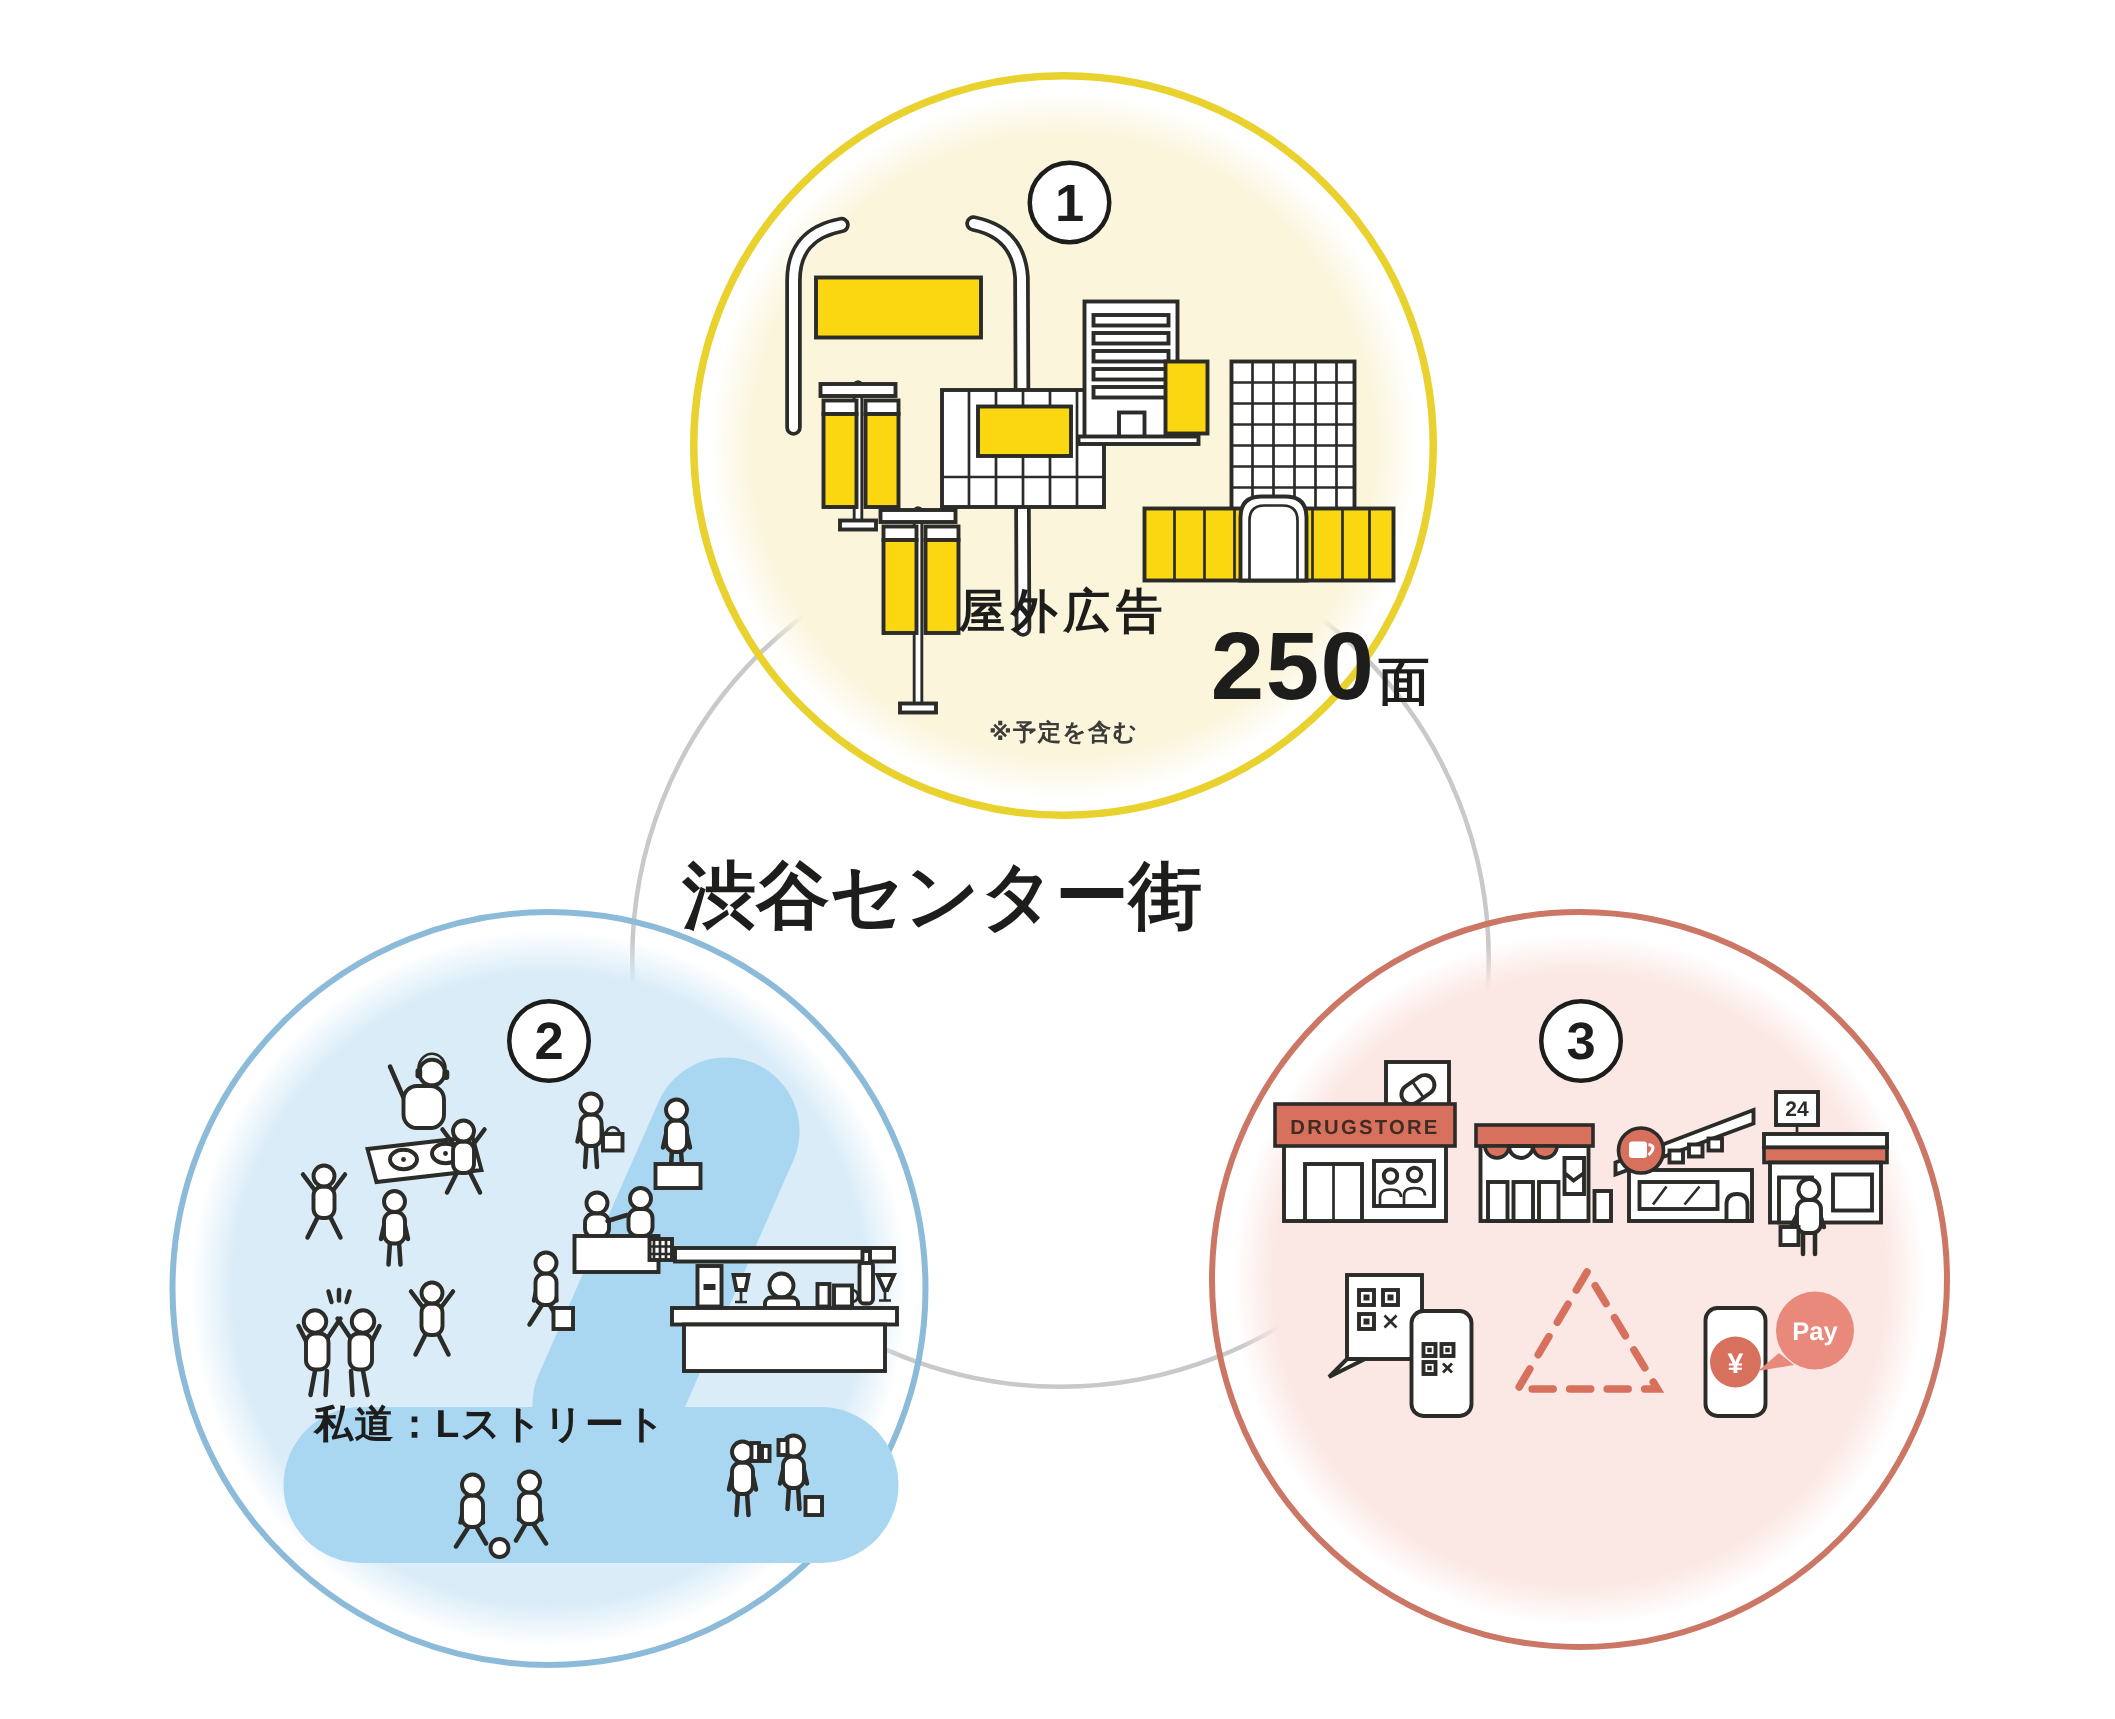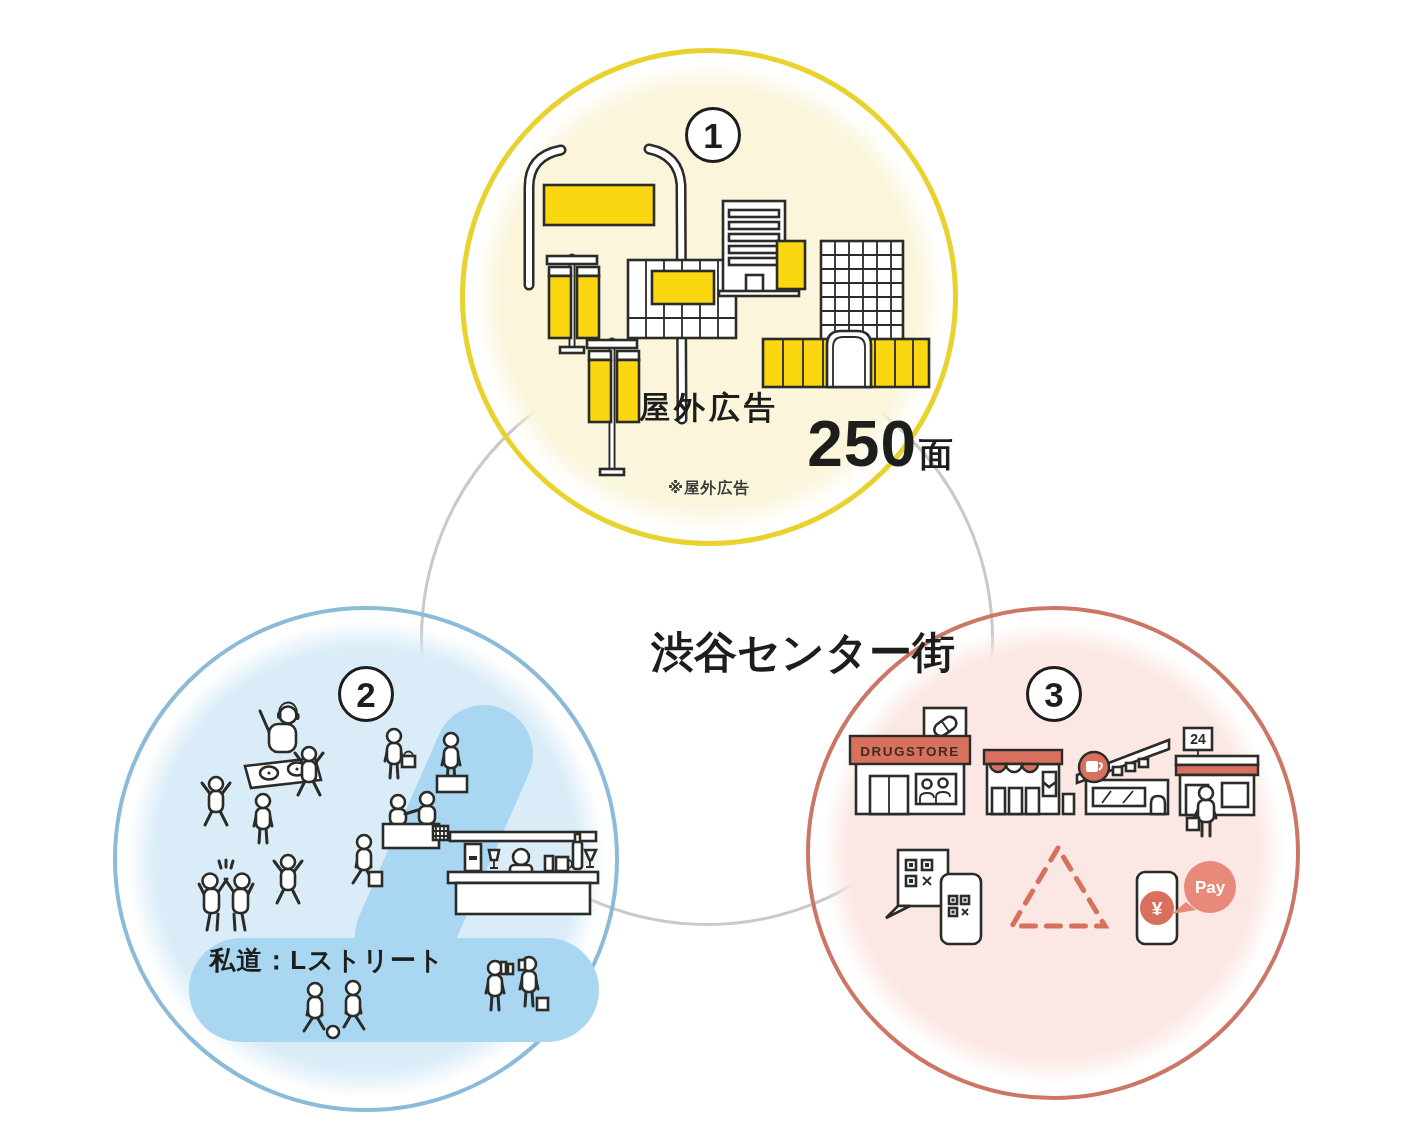--- a/index.html
+++ b/index.html
@@ -32,27 +32,27 @@
   .badge-1{left:220px;top:54px;} .badge-2{left:221px;top:56px;} .badge-3{left:216px;top:56px;}
 
   .ctext{position:absolute;left:0;width:100%;text-align:center;z-index:3;color:#1d1d1b;}
 
   .ads-label{top:334px;font-size:31px;font-weight:700;letter-spacing:4px;}
   .ads-value{top:360px;font-weight:900;line-height:62px;text-align:right;}
   .ads-value .big{font-size:64px;letter-spacing:1px;}
   .ads-value .unit{font-size:34px;margin-left:2px;}
   .ads-note{top:425px;font-size:15.5px;font-weight:600;color:#3b3b38;letter-spacing:1px;}
 
-  .street-label{top:322px;font-size:26px;font-weight:900;letter-spacing:1px;margin-top:11px;}
+  .street-label{top:322px;font-size:26px;font-weight:900;letter-spacing:1px;}
 
   .region-label1{top:350px;font-size:38px;font-weight:900;letter-spacing:3px;}
   .region-label2{top:398px;font-size:38px;font-weight:900;letter-spacing:3px;}
 
-  .title{position:absolute;left:455px;top:624px;width:500px;text-align:right;
-    font-size:43px;font-weight:900;color:#1d1d1b;letter-spacing:0px;z-index:2;}
+  .title{position:absolute;left:455px;top:565px;width:500px;text-align:left;
+    font-size:49px;font-weight:900;color:#1d1d1b;letter-spacing:0px;z-index:2;}
 
   
   .box{fill:#fff;stroke:var(--ink);stroke-width:2.6}
   .acc{fill:var(--yellow-accent);stroke:var(--ink);stroke-width:2.6}
   .racc{fill:var(--red-accent);stroke:var(--ink);stroke-width:2.4}
   .racc-f{fill:var(--red-accent)}
   .ln{fill:none;stroke:var(--ink);stroke-width:1.8}
   .ink{fill:var(--ink)}
   .person{fill:#fff;stroke:var(--ink);stroke-width:2.6}
   .limb{fill:none;stroke:var(--ink);stroke-width:3;stroke-linecap:round}
@@ -142,21 +142,21 @@
       </g>
     </svg>
 
     <div class="badge badge-1">
       <span>1</span>
     </div>
     <div class="ctext ads-label">屋外広告</div>
     <div class="ctext ads-value">
       <span class="big">250</span><span class="unit">面</span>
     </div>
-    <div class="ctext ads-note">※屋外広告</div>
+    <div class="ctext ads-note">※予定を含む</div>
   </div>
 
   <div class="circle c-blue">
     <div class="fill"></div>
 
     <svg class="illus" viewBox="0 0 498 498" width="498" height="498">
       <defs>
         <g id="p-jump">
           <path class="limb" d="M-5 -5 L-14 -17 M5 -5 L14 -17 M-4 11 L-11 25 M4 11 L11 25"></path>
           <rect class="person" x="-7" y="-9" width="14" height="21" rx="6"></rect>

